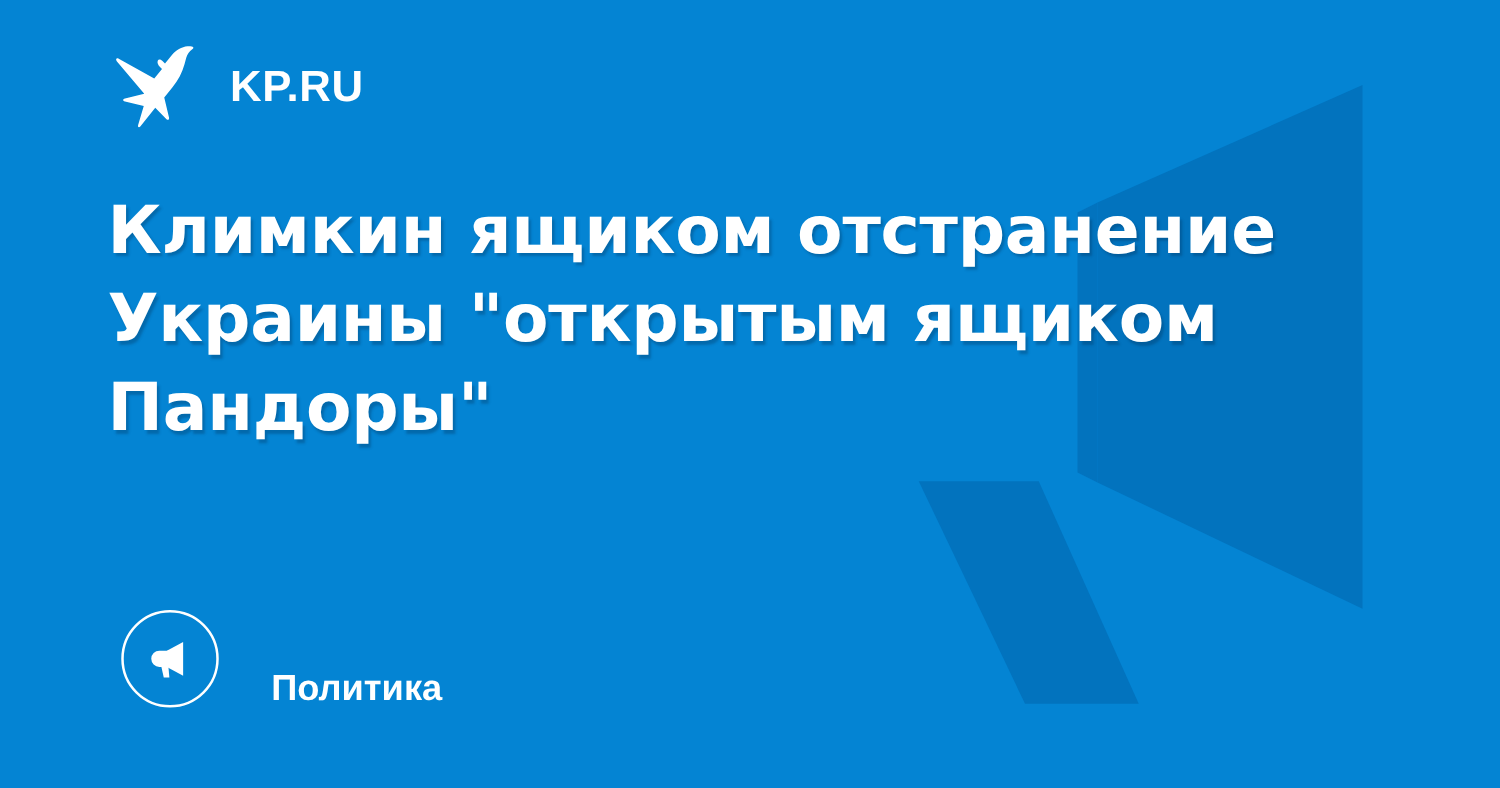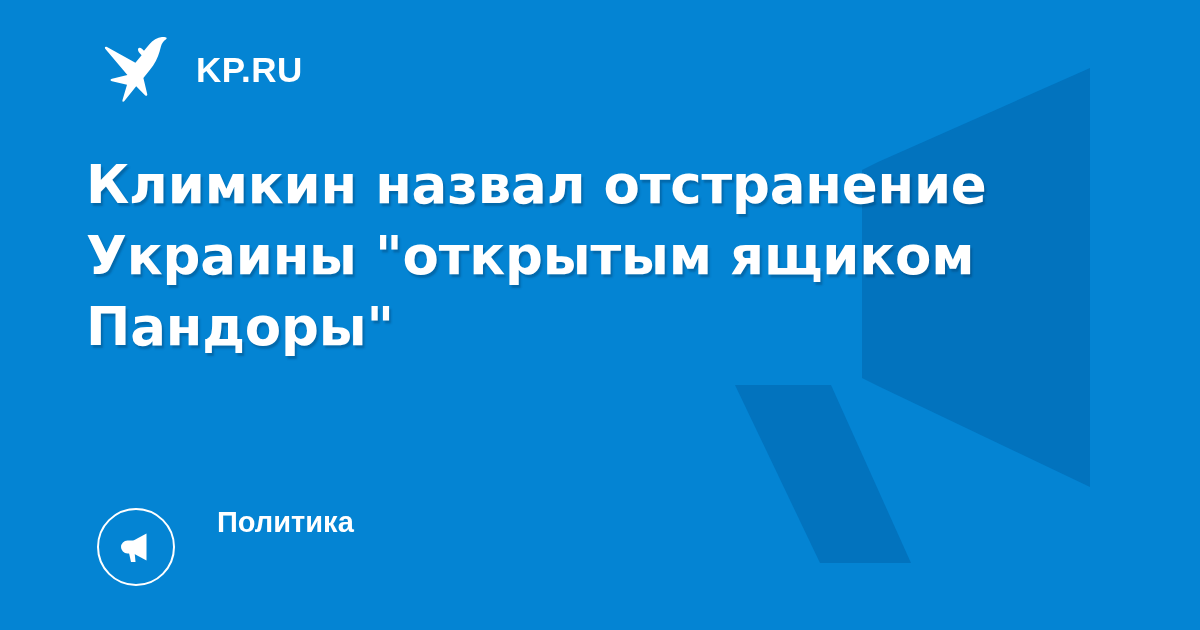--- a/index.html
+++ b/index.html
@@ -25,21 +25,21 @@
     left: 0;
     top: 0;
     width: 1200px;
     height: 630px;
     pointer-events: none;
   }
 
   
   .logo-row {
     position: absolute;
-    left: 100px;
+    left: 88px;
     top: 33px;
     display: flex;
     align-items: center;
     height: 72px;
   }
   .logo-bird {
     width: 74px;
     height: 68px;
     display: block;
   }
@@ -70,23 +70,23 @@
   }
   .headline-line {
     display: block;
     white-space: nowrap;
   }
 
   
   .category {
     position: absolute;
     left: 97px;
-    top: 508px;
+    top: 486px;
     display: flex;
-    align-items: flex-start;
+    align-items: flex-end;
     height: 80px;
   }
   .category-circle {
     position: relative;
     width: 78px;
     height: 78px;
     border: 2px solid #ffffff;
     border-radius: 50%;
     box-sizing: border-box;
     flex: 0 0 auto;
@@ -132,21 +132,21 @@
            L27.0 49.8 L22.5 65.0 C22.0 66.8 23.3 67.4 24.4 66.0
            L36.2 51.2 L45.0 60.2 C46.3 61.5 47.6 60.8 47.2 59.0
            L43.4 43.0 L50.0 34.8 C54.6 29.2 57.8 23.0 59.6 16.4
            L61.0 11.2 C61.8 8.4 63.4 6.0 65.8 4.4
            C67.6 3.2 67.0 1.8 62.0 2.0 Z"></path>
     </svg>
     <div class="logo-word">KP.RU</div>
   </div>
 
   <div class="headline">
-    <span class="headline-line">Климкин назвал отстранение</span>
+    <span class="headline-line">Климкин ящиком отстранение</span>
     <span class="headline-line">Украины "открытым ящиком</span>
     <span class="headline-line">Пандоры"</span>
   </div>
 
   <div class="category">
     <div class="category-circle">
       <svg width="42" height="42" viewBox="0 0 42 42">
 
         <polygon points="31.5,7.5 31.5,34.5 18.5,27.5 18.5,14.5" fill="#ffffff"></polygon>
 

